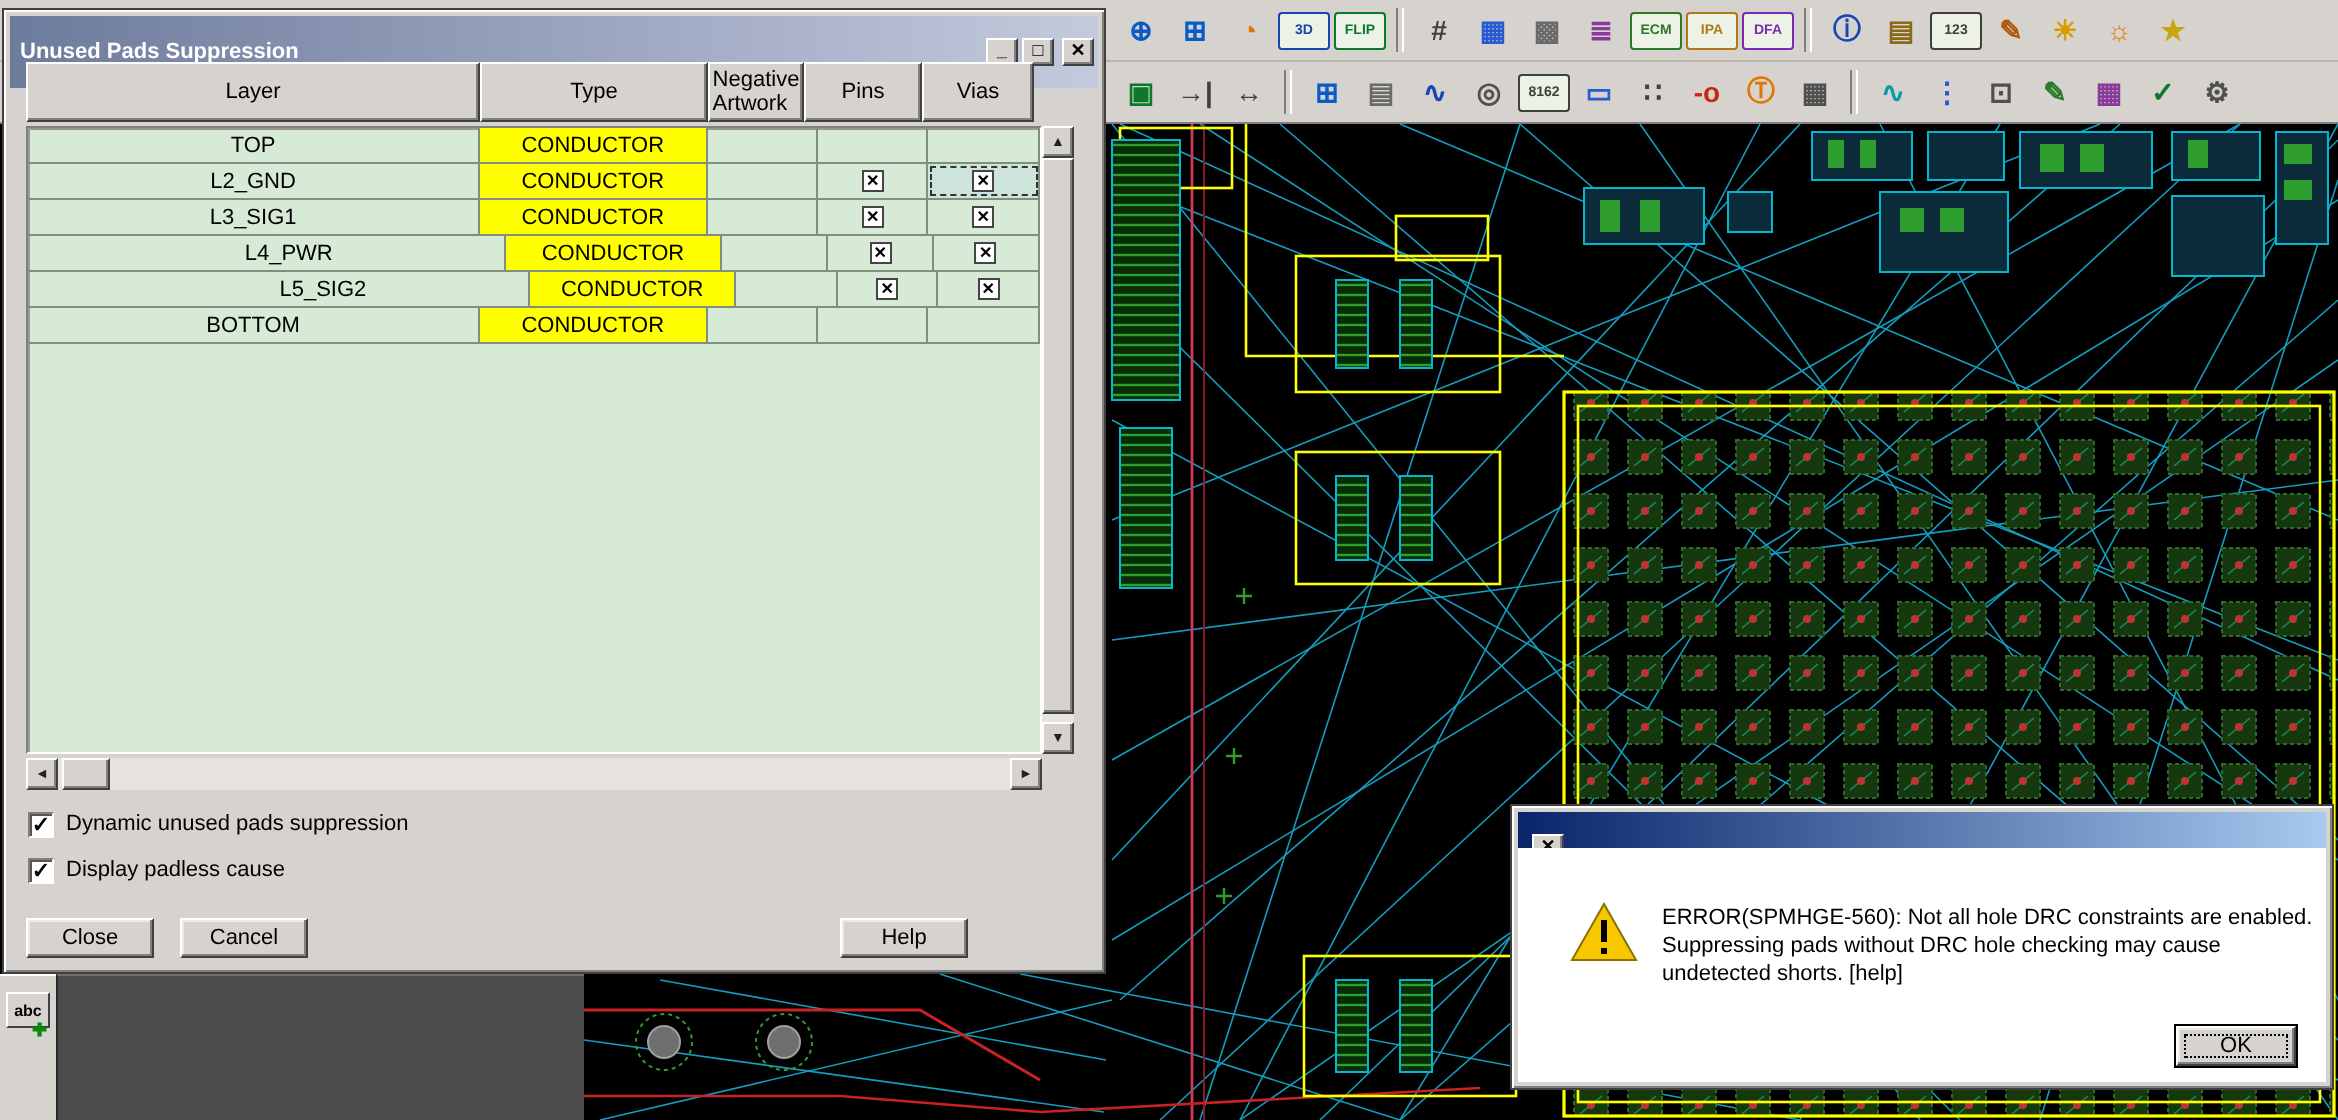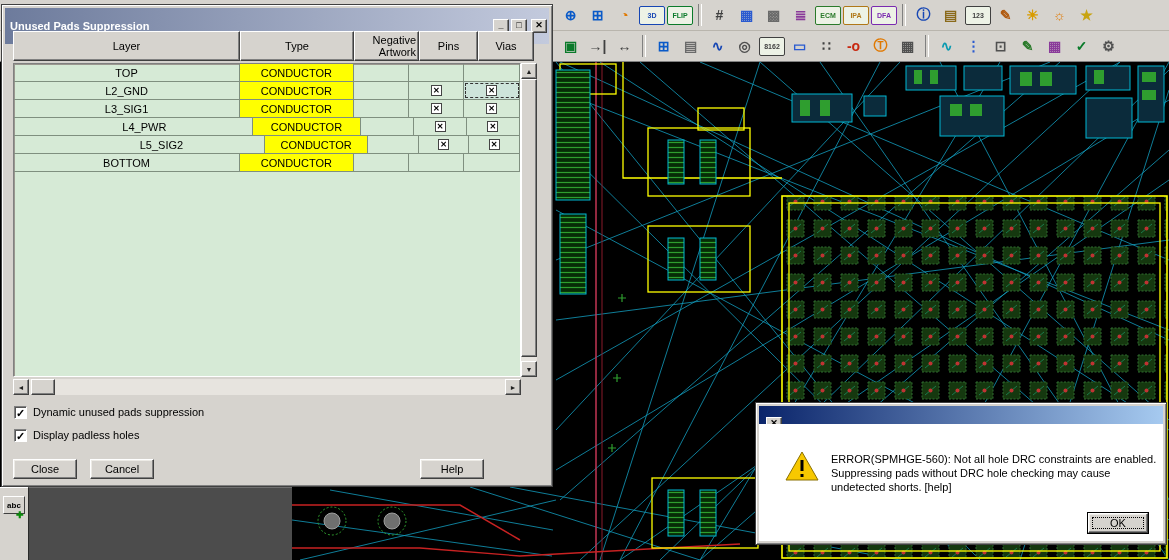--- a/index.html
+++ b/index.html
@@ -33,21 +33,21 @@
   .title-text{flex:1;white-space:nowrap;overflow:hidden}
   .winbtn{width:16px;height:14px;margin-left:2px;background:var(--chrome,#d6d3ce);
     border:1px solid;border-color:#fff #404040 #404040 #fff;box-shadow:inset -1px -1px 0 #808080;
     font-size:9px;line-height:11px;text-align:center;font-weight:bold;color:#000;box-sizing:border-box}
   .winbtn.gap{margin-left:4px}
 
   
   .hdr{position:absolute;left:11px;top:26px;height:30px;display:flex}
   .hcell{background:var(--chrome,#d6d3ce);border:1px solid;border-color:#fff #404040 #404040 #fff;
     box-shadow:inset -1px -1px 0 #808080;display:flex;align-items:center;justify-content:center;
-    text-align:right;line-height:12px;box-sizing:border-box;padding:0 2px}
+    text-align:left;line-height:12px;box-sizing:border-box;padding:0 2px}
   #table-body{position:absolute;left:11px;top:58px;width:508px;height:314px;
     background:var(--table-bg,#d6ead6);border:1px solid;border-color:#808080 #fff #fff #808080;
     box-shadow:inset 1px 1px 0 #9a978f;box-sizing:border-box;overflow:hidden}
   .trow{display:flex;height:17px;border-bottom:1px solid #7f8f7f}
   .cell{box-sizing:border-box;border-right:1px solid #7f8f7f;display:flex;align-items:center;justify-content:center}
   .cell.type{background:var(--conductor-yellow,#ffff00)}
   .mark{display:inline-block;width:11px;height:11px;line-height:10px;border:1px solid #444;
     background:#fff;font-size:8px;font-weight:bold;text-align:center;box-sizing:border-box}
   .cell.sel{outline:1px dashed #333;outline-offset:-2px;background:#cde4da}
 
@@ -262,21 +262,21 @@
     <div class="titlebar inactive">
       <span class="title-text">Unused Pads Suppression</span>
       <span class="winbtn">_</span>
       <span class="winbtn">□</span>
       <span class="winbtn gap">✕</span>
     </div>
 
     <div class="hdr">
       <div class="hcell" style="width:227px">Layer</div>
       <div class="hcell" style="width:114px">Type</div>
-      <div class="hcell" style="width:65px">Negative Artwork</div>
+      <div class="hcell" style="width:48px">Negative Artwork</div>
       <div class="hcell" style="width:59px">Pins</div>
       <div class="hcell" style="width:56px">Vias</div>
     </div>
 
     <div id="table-body">
         <div class="trow">
           <div class="cell" style="width: 227px;">TOP</div>
           <div class="cell type" style="width: 114px;">CONDUCTOR</div>
           <div class="cell" style="width: 56px;"></div>
           <div class="cell" style="width: 55px;"></div>
@@ -346,21 +346,21 @@
       <div class="sbtn right">►</div>
     </div>
 
     <div id="options">
         <div class="optrow" style="top: 400px;">
           <span class="cb">✓</span>
           <span class="cblab">Dynamic unused pads suppression</span>
         </div>
         <div class="optrow" style="top: 423px;">
           <span class="cb">✓</span>
-          <span class="cblab">Display padless holes</span>
+          <span class="cblab">Display padless cause</span>
         </div>
       </div>
 
     <button class="btn" id="btn-close">Close</button>
     <button class="btn" id="btn-cancel">Cancel</button>
     <button class="btn" id="btn-help">Help</button>
   </div>
 
   <div class="win" id="alert-dialog">
     <div class="titlebar active">

